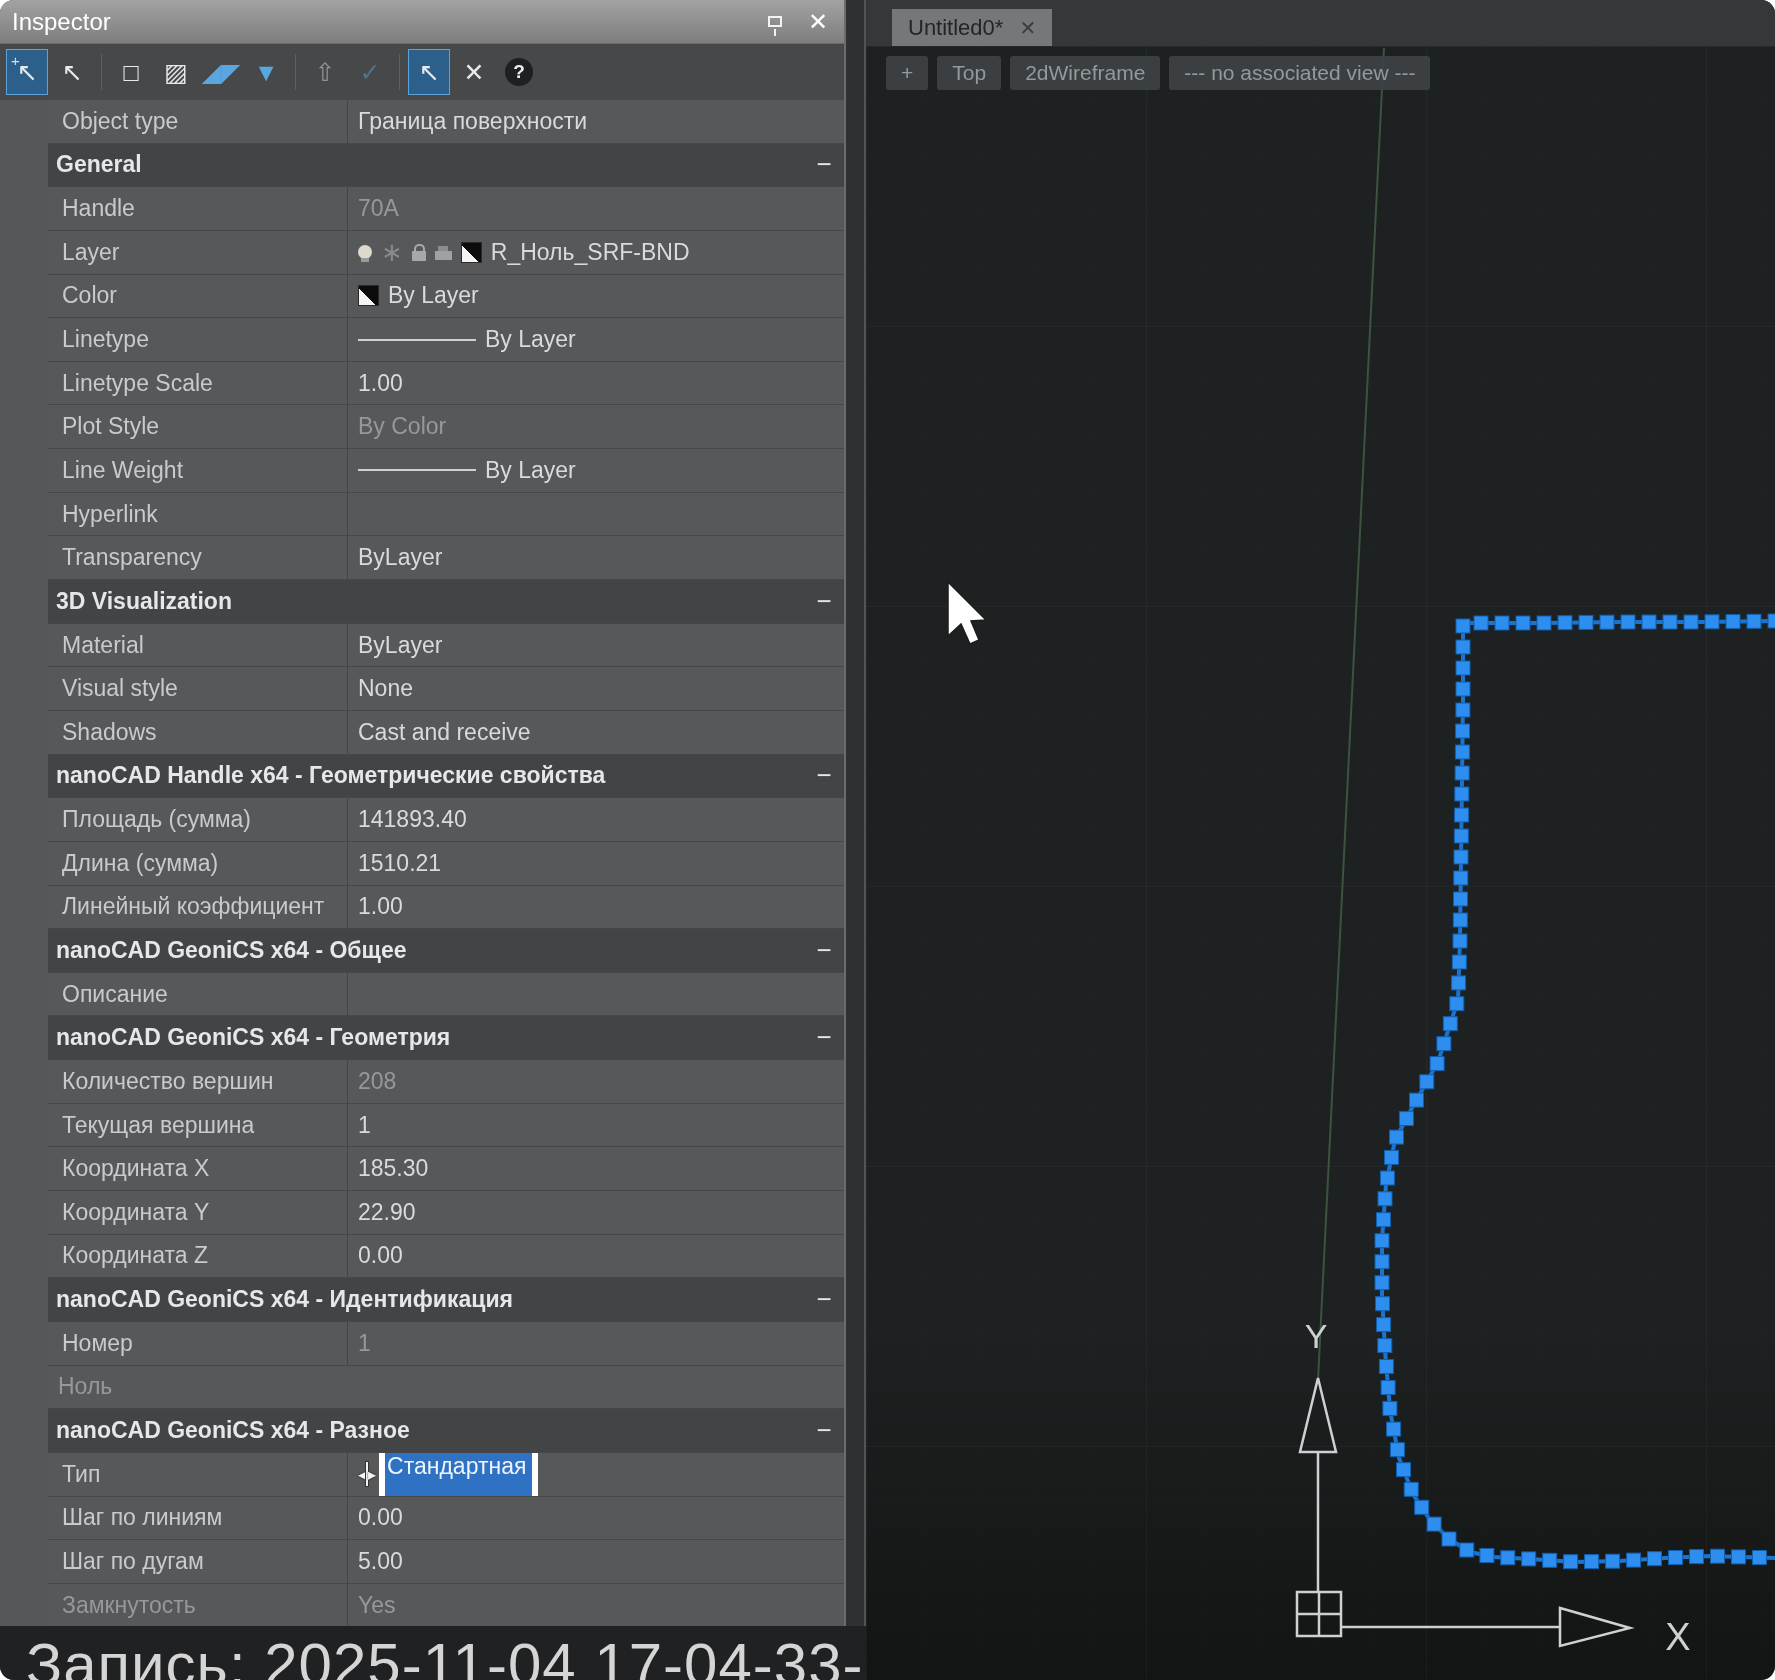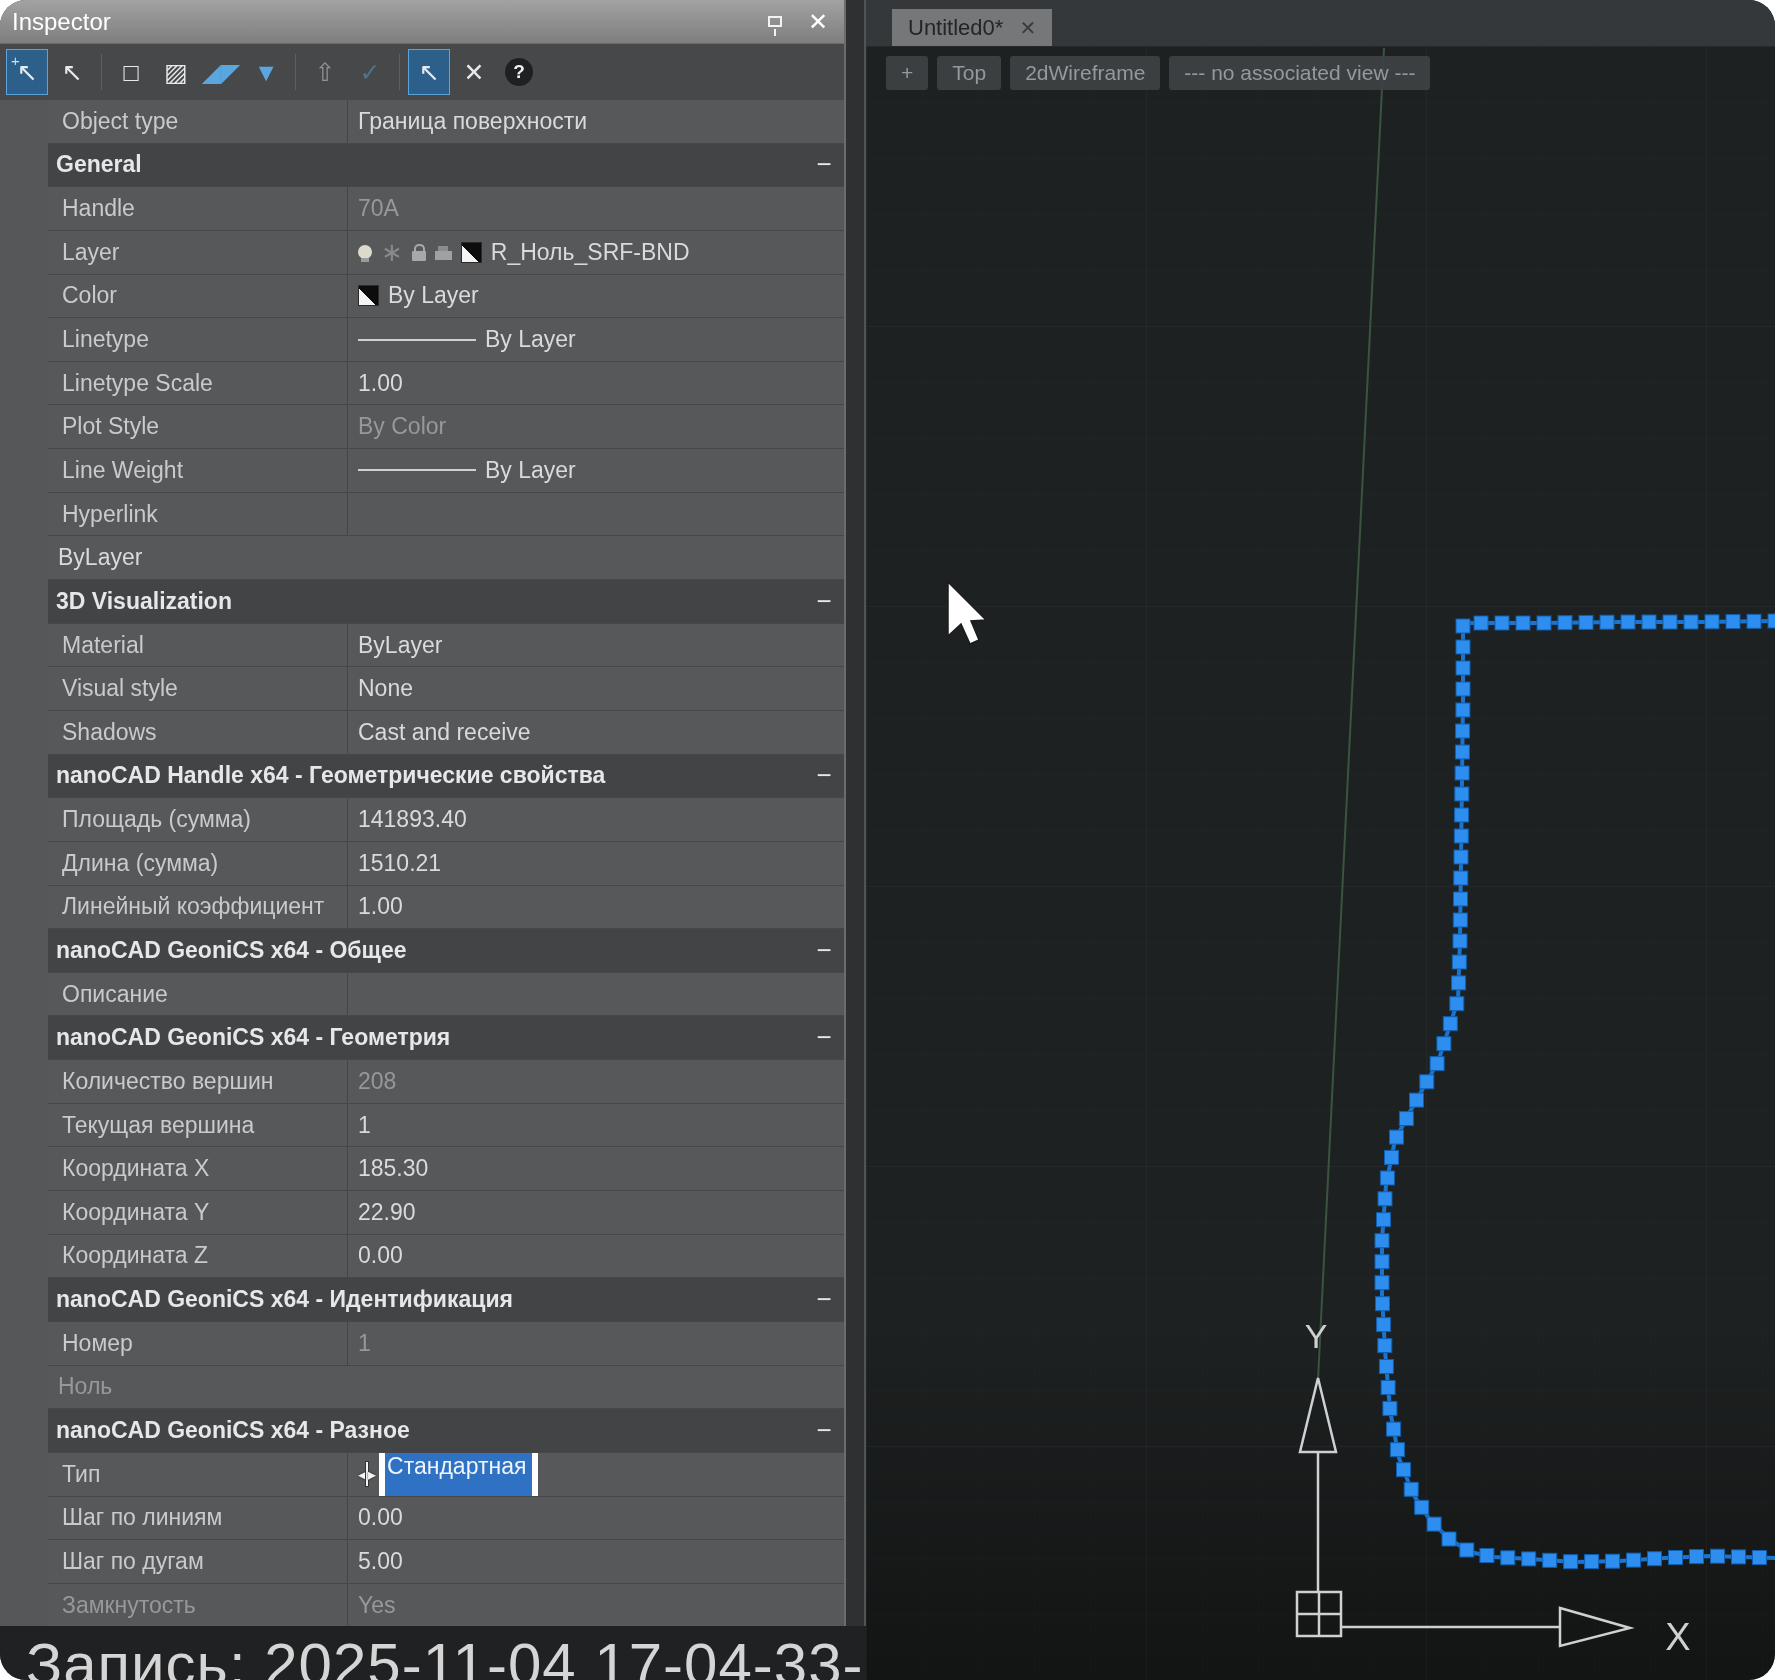--- a/index.html
+++ b/index.html
@@ -1,17 +1,17 @@
 <!DOCTYPE html>
 <html><head>
 <meta charset="utf-8">
 <style>
   html,body{margin:0;padding:0;background:#ffffff;}
   *{box-sizing:border-box;font-family:"Liberation Sans","DejaVu Sans",sans-serif;}
-  .app{position:relative;width:1775px;height:1680px;background:#7dd3fc;border-radius:26px;overflow:hidden;}
+  .app{position:relative;width:1775px;height:1680px;background:#7dd3fc;border-radius:14px;overflow:hidden;}
 
   
   .inspector{position:absolute;left:0;top:0;width:844px;height:100%;background:#565758;}
   .insp-title{height:44px;background:linear-gradient(#a2a2a2,#7e7e7e);display:flex;align-items:center;
               padding:0 12px;color:#ffffff;font-size:24px;border-bottom:1px solid #6b6b6b;}
   .insp-title .spacer{flex:1;}
   .i-pin{width:14px;height:11px;border:2px solid #f2f2f2;position:relative;margin-right:26px;cursor:pointer;}
   .i-pin::after{content:"";position:absolute;left:4px;top:11px;width:2px;height:7px;background:#f2f2f2;}
   .i-close{color:#ffffff;font-size:24px;line-height:1;cursor:pointer;margin-right:4px;}
 
@@ -173,20 +173,21 @@
             <span>By Layer</span>
           </div>
         </div>
         <div class="row">
           <div class="cell-l">Hyperlink</div>
           <div class="cell-v">
             <span></span>
           </div>
         </div>
         <div class="row">
+          <div class="cell-l">Transparency</div>
           <div class="cell-v">
             <span>ByLayer</span>
           </div>
         </div>
         <div class="row section">
           <div class="sec-label">3D Visualization</div>
           <div class="collapse">−</div>
         </div>
         <div class="row">
           <div class="cell-l">Material</div>

